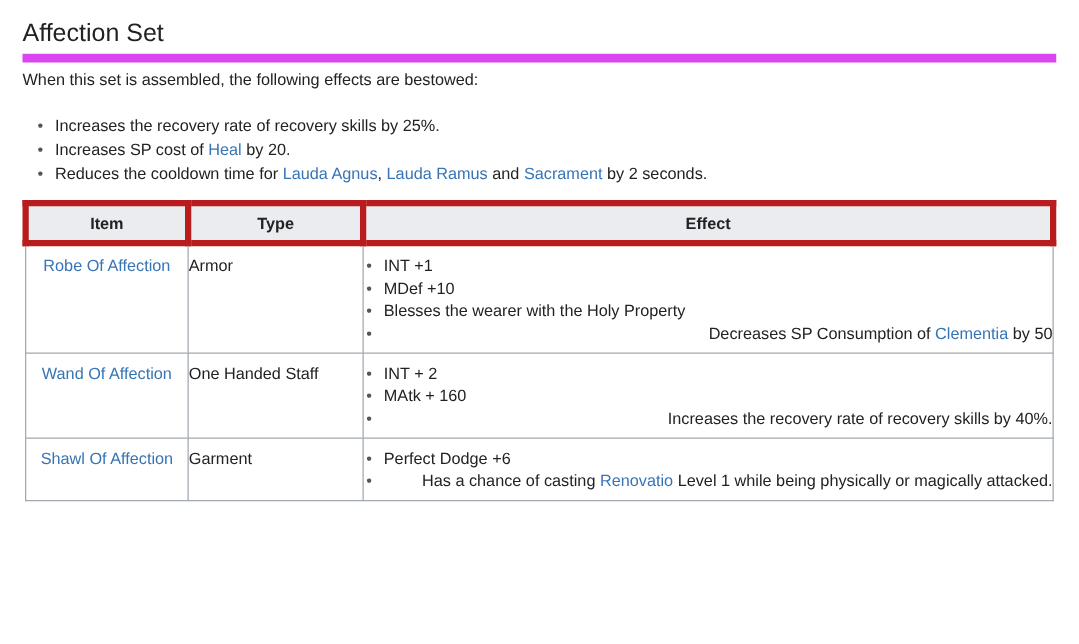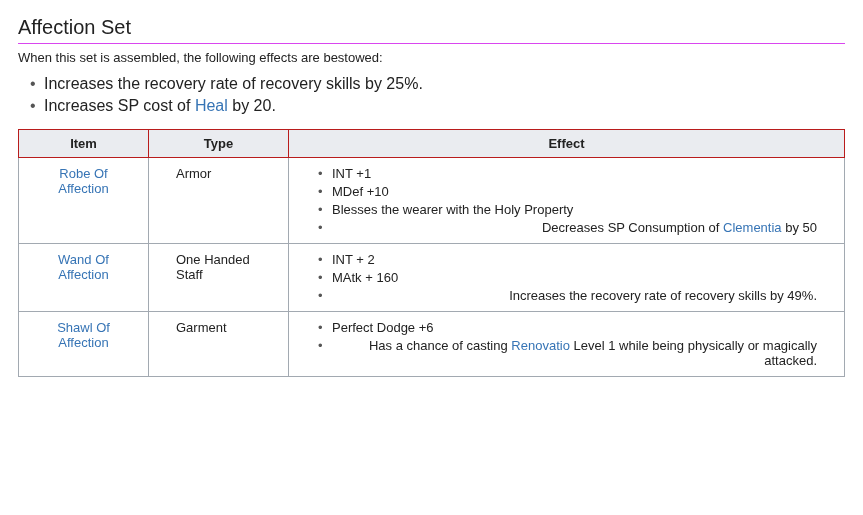--- a/index.html
+++ b/index.html
@@ -8,64 +8,64 @@
       font-size: 13px;
       color: #222;
       background: #fff;
       padding: 16px 18px;
       max-width: 863px;
     }
     h1 {
       font-size: 20px;
       font-weight: normal;
       margin-bottom: 6px;
-      border-bottom: 1px solid #d946ef;
+      border-bottom: 7px solid #d946ef;
       padding-bottom: 4px;
     }
     .intro {
-      margin-bottom: 10px;
+      margin-bottom: 22px;
       font-size: 13px;
     }
     ul.effects {
       list-style: none;
       padding-left: 10px;
       margin-bottom: 14px;
     }
     ul.effects li {
       position: relative;
       padding-left: 16px;
       margin-bottom: 4px;
-      font-size: 16px;
+      font-size: 13px;
     }
     ul.effects li::before {
       content: '•';
       position: absolute;
       left: 2px;
       color: #555;
     }
     a.link {
       color: #3674b5;
       text-decoration: none;
     }
 
     table {
       border-collapse: collapse;
       width: 100%;
       font-size: 13px;
     }
     table th {
       background-color: #eaecf0;
-      border: 1px solid #b91c1c;
+      border: 5px solid #b91c1c;
       padding: 6px 10px;
       text-align: center;
       font-weight: bold;
     }
     table td {
       border: 1px solid #a2a9b1;
-      padding: 8px 27px;
+      padding: 8px 0;
       vertical-align: top;
     }
     .col-item { width: 130px; text-align: center; }
     .col-type { width: 140px; }
     .col-effect { }
 
     ul.item-effects {
       list-style: none;
       padding: 0;
       margin: 0;
@@ -86,20 +86,21 @@
 </head>
 <body>
 
 <h1>Affection Set</h1>
 
 <p class="intro">When this set is assembled, the following effects are bestowed:</p>
 
 <ul class="effects">
   <li>Increases the recovery rate of recovery skills by 25%.</li>
   <li>Increases SP cost of <a class="link" href="#">Heal</a> by 20.</li>
+  <li>Reduces the cooldown time for <a class="link" href="#">Lauda Agnus</a>, <a class="link" href="#">Lauda Ramus</a> and <a class="link" href="#">Sacrament</a> by 2 seconds.</li>
 </ul>
 
 <table>
   <thead>
     <tr>
       <th class="col-item">Item</th>
       <th class="col-type">Type</th>
       <th class="col-effect">Effect</th>
     </tr>
   </thead>
@@ -122,21 +123,21 @@
 
     <tr>
       <td class="col-item">
         <a class="link" href="#">Wand Of Affection</a>
       </td>
       <td class="col-type">One Handed Staff</td>
       <td class="col-effect">
         <ul class="item-effects">
           <li>INT + 2</li>
           <li>MAtk + 160</li>
-          <li>Increases the recovery rate of recovery skills by 49%.</li>
+          <li>Increases the recovery rate of recovery skills by 40%.</li>
         </ul>
       </td>
     </tr>
 
     <tr>
       <td class="col-item">
         <a class="link" href="#">Shawl Of Affection</a>
       </td>
       <td class="col-type">Garment</td>
       <td class="col-effect">

